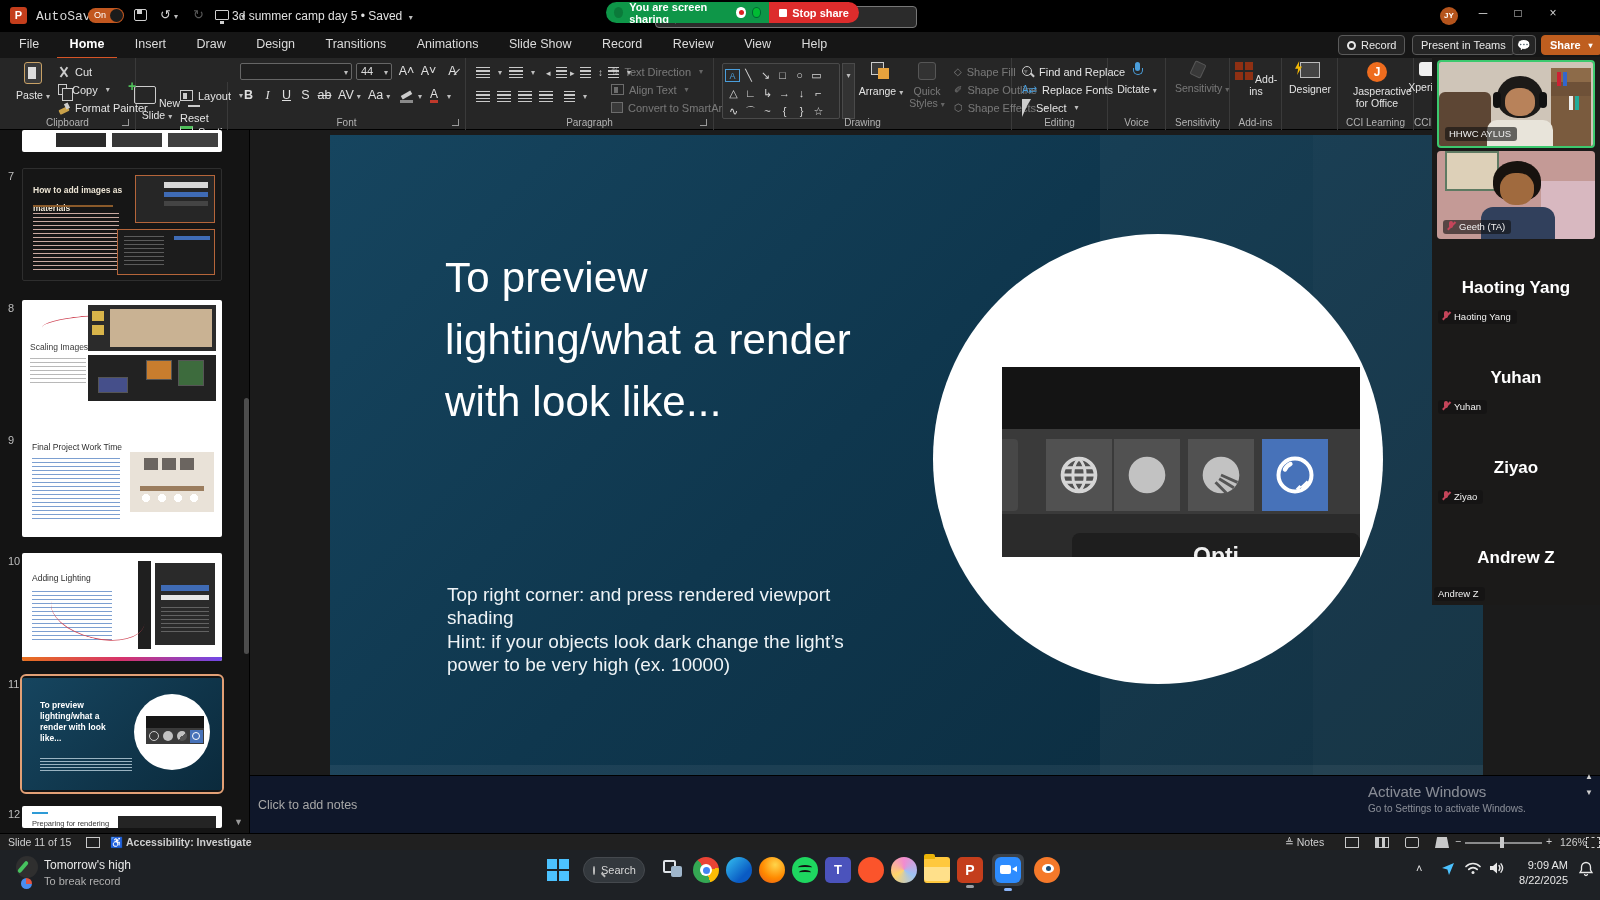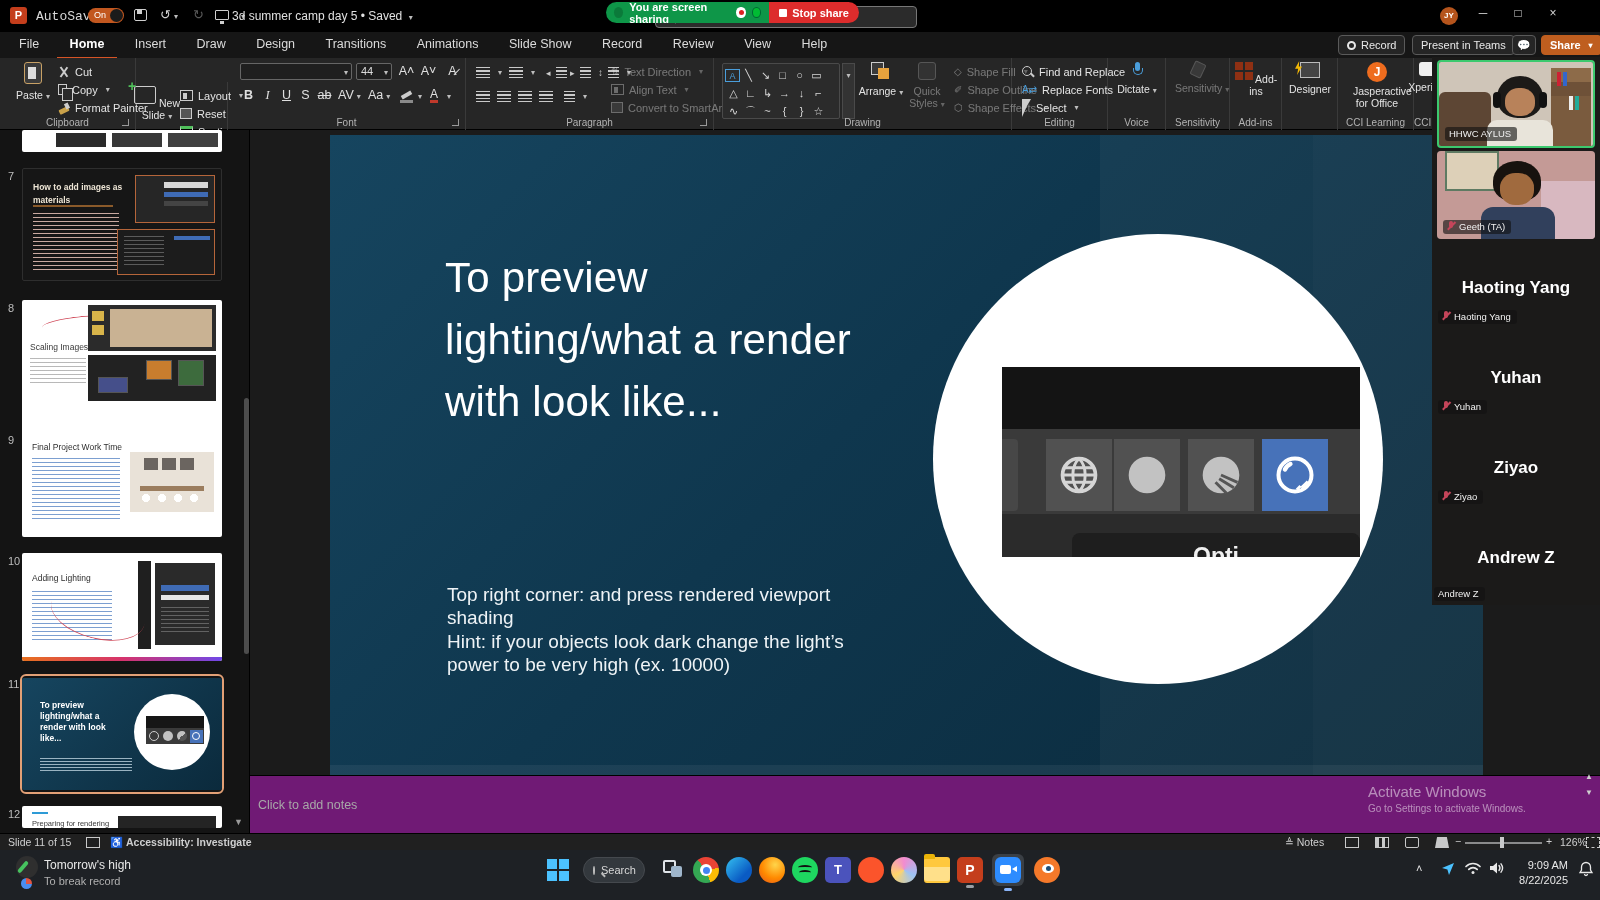--- a/index.html
+++ b/index.html
@@ -122,21 +122,21 @@
   .slide-title{position:absolute;left:115px;top:112px;width:420px;font-size:42px;line-height:62px;font-weight:500;color:#fff;letter-spacing:.2px;}
   .slide-body{position:absolute;left:117px;width:430px;font-size:19px;line-height:23px;color:#eef3f6;}
   .circle{position:absolute;left:603px;top:99px;width:450px;height:450px;border-radius:50%;background:#fff;overflow:hidden;}
   .shot{position:absolute;left:69px;top:133px;width:358px;height:190px;background:#2b2b2b;}
   .shot .top{position:absolute;left:0;top:0;width:100%;height:62px;background:#141414;}
   .shot .bar{position:absolute;left:0;top:62px;width:100%;height:85px;background:#3a3a3a;}
   .shadebtn{position:absolute;top:72px;width:66px;height:72px;background:#515151;display:flex;align-items:center;justify-content:center;}
   .shadebtn.blue{background:#4772b9;}
   .tooltip{position:absolute;left:70px;top:166px;width:288px;height:24px;background:#1e1e1e;border-radius:8px 8px 0 0;overflow:hidden;color:#efefef;font-size:23px;font-weight:bold;text-align:center;line-height:46px;}
   
-  .notesbar{left:250px;top:775px;width:1350px;height:58px;background:#701a75;border-top:1px solid #000;}
+  .notesbar{left:250px;top:775px;width:1350px;height:58px;background:#0f172a;border-top:1px solid #000;}
   .statusbar{left:0;top:833px;width:1600px;height:17px;background:#202020;border-top:1px solid #000;font-size:10.5px;color:#cfcfcf;}
   .viewic{position:absolute;top:3px;width:14px;height:11px;border:1.2px solid #c9c9c9;}
   .zoomtrack{position:absolute;left:1465px;top:8px;width:77px;height:2px;background:#8a8a8a;}
   .zoomthumb{position:absolute;left:1500px;top:3px;width:4px;height:11px;background:#c9c9c9;}
   
   .taskbar{left:0;top:850px;width:1600px;height:50px;background:#1e2125;}
   .tbi{position:absolute;top:7px;width:26px;height:26px;border-radius:5px;}
   .tb-start{background:
      linear-gradient(#4cc2ff,#4cc2ff) 2px 2px/10px 10px no-repeat,
      linear-gradient(#4cc2ff,#4cc2ff) 14px 2px/10px 10px no-repeat,
@@ -256,21 +256,21 @@
     <div class="rgroup" style="left:136px;width:92px;margin-top:24px;">
       <div class="bigbtn" style="left:-2px;">
         <div class="ic newslide bi"></div>
         <span>New Slide</span><span class="cv">▾</span>
       </div>
       <div class="sbtn" style="left:44px;top:5px;">
           <span class="ic layic"></span>
           <span>Layout</span>
           <span class="cv">▾</span>
         </div>
-      <div class="sbtn" style="left:44px;top:23px;">
+      <div class="sbtn" style="left:44px;top:23px;flex-direction:column;">
           <span class="ic resetic"></span>
           <span>Reset</span>
         </div>
       <div class="sbtn" style="left:44px;top:41px;">
           <span class="ic secic"></span>
           <span>Section</span>
           <span class="cv">▾</span>
         </div>
       <div class="glabel">Slides</div>
     </div>
@@ -453,21 +453,21 @@
   <div class="ab thumbs">
 
     <div class="tslide light" style="top:0;height:22px;">
       <div class="ab" style="left:34px;top:3px;width:50px;height:14px;background:#2a2a2a;"></div>
       <div class="ab" style="left:90px;top:3px;width:50px;height:14px;background:#383838;"></div>
       <div class="ab" style="left:146px;top:3px;width:50px;height:14px;background:#404040;"></div>
     </div>
 
     <span class="tnum" style="top:40px;">7</span>
     <div class="tslide dark" style="top:38px;height:113px;">
-      <div class="ab" style="left:10px;top:12px;width:92px;font-size:8.5px;font-weight:bold;color:#ece4d4;line-height:13px;">How to add images as materials</div>
+      <div class="ab" style="left:10px;top:12px;width:92px;font-size:8.5px;font-weight:bold;color:#ece4d4;line-height:18px;">How to add images as materials</div>
       <div class="ab" style="left:10px;top:36px;width:80px;height:2px;background:#8a5a2a;"></div>
       <div class="ab minilines warm" style="left:10px;top:44px;width:86px;height:58px;"></div>
       <div class="ab" style="left:112px;top:6px;width:80px;height:48px;border:1.5px solid #b5653a;background:#262626;">
         <div class="ab" style="left:28px;top:6px;width:44px;height:6px;background:#d8d8d8;"></div>
         <div class="ab" style="left:28px;top:16px;width:44px;height:5px;background:#3f6bb5;"></div>
         <div class="ab" style="left:28px;top:25px;width:44px;height:5px;background:#444;"></div>
       </div>
       <div class="ab" style="left:94px;top:60px;width:98px;height:46px;border:1.5px solid #b5653a;background:#1c1c1c;">
         <div class="ab" style="left:56px;top:6px;width:36px;height:4px;background:#3f6bb5;"></div>
         <div class="ab minilines" style="left:6px;top:6px;width:40px;height:30px;opacity:.5;"></div>

